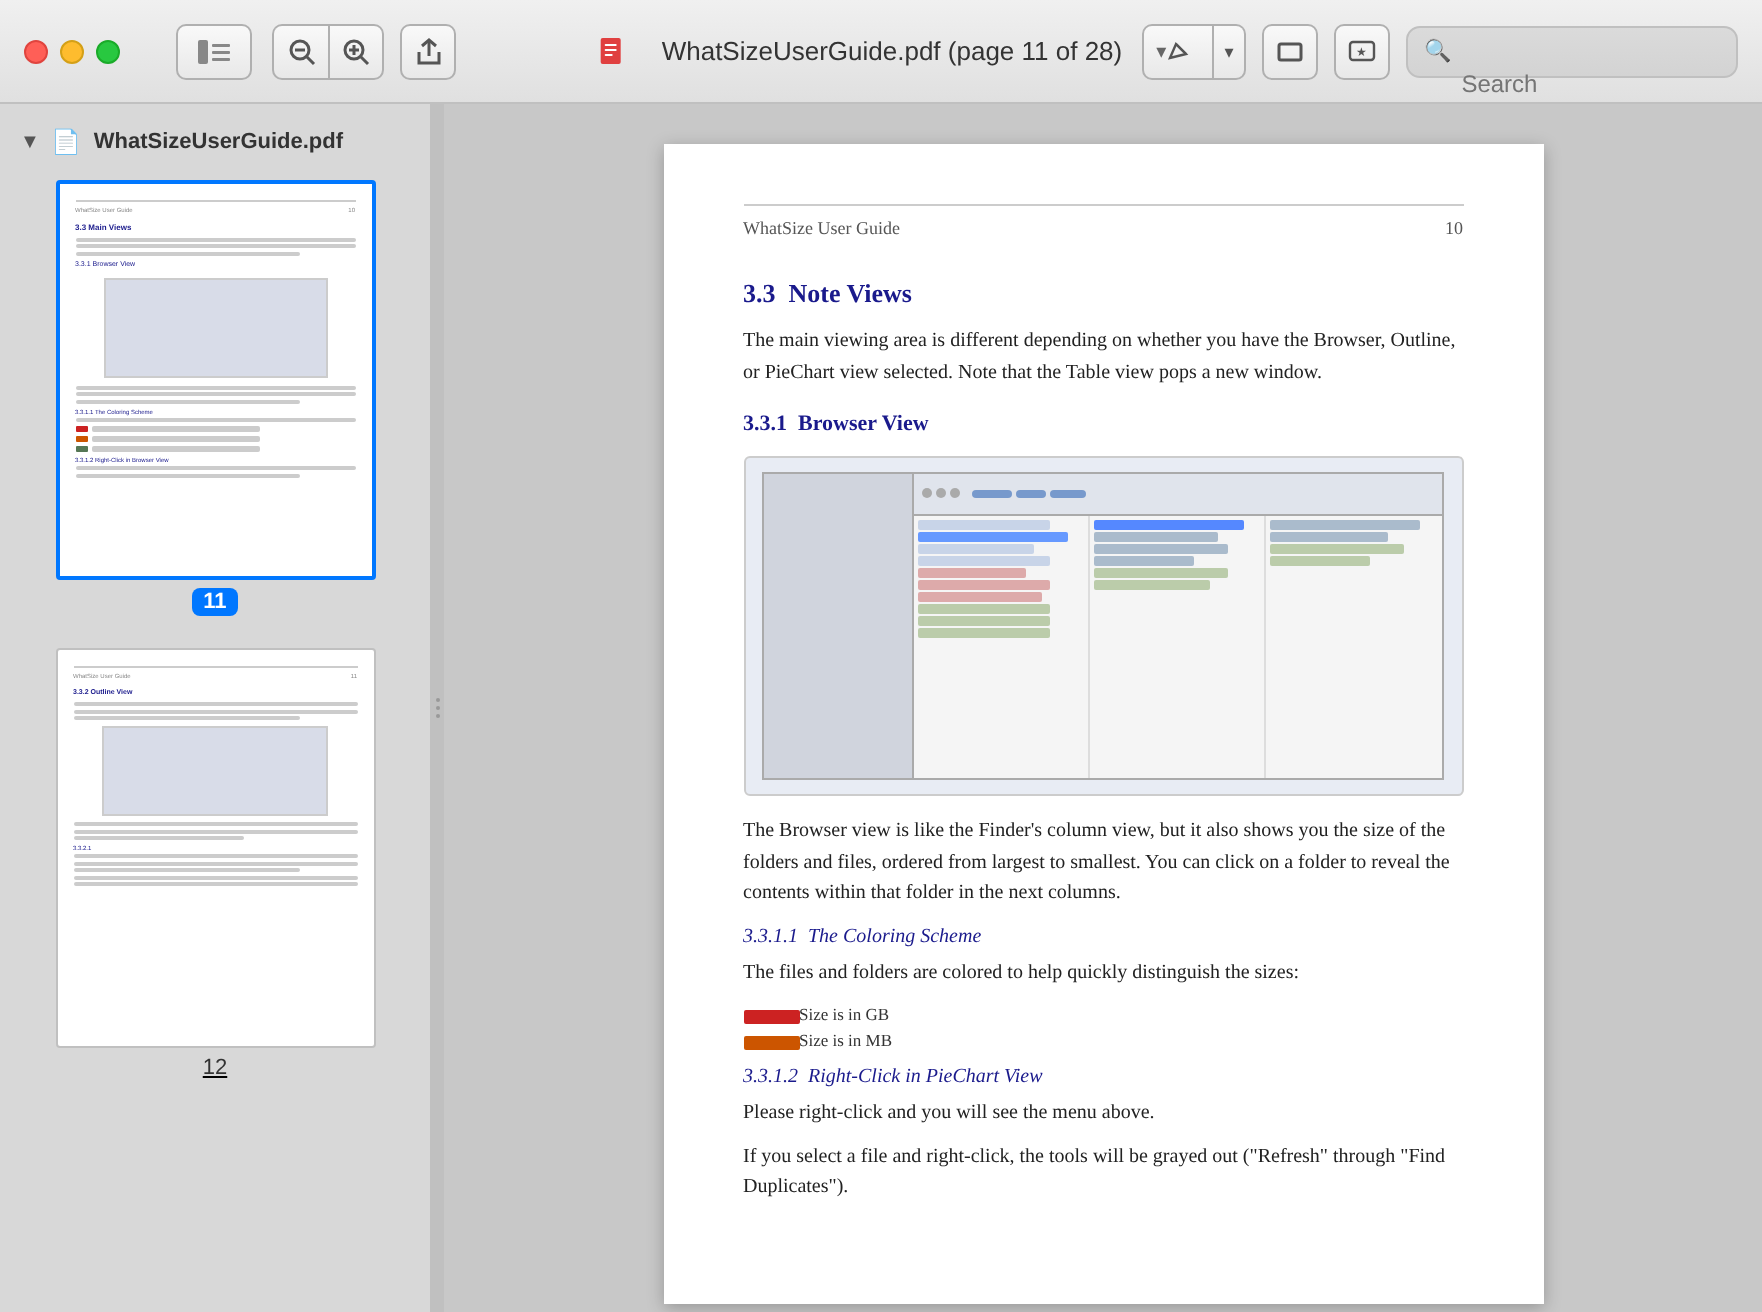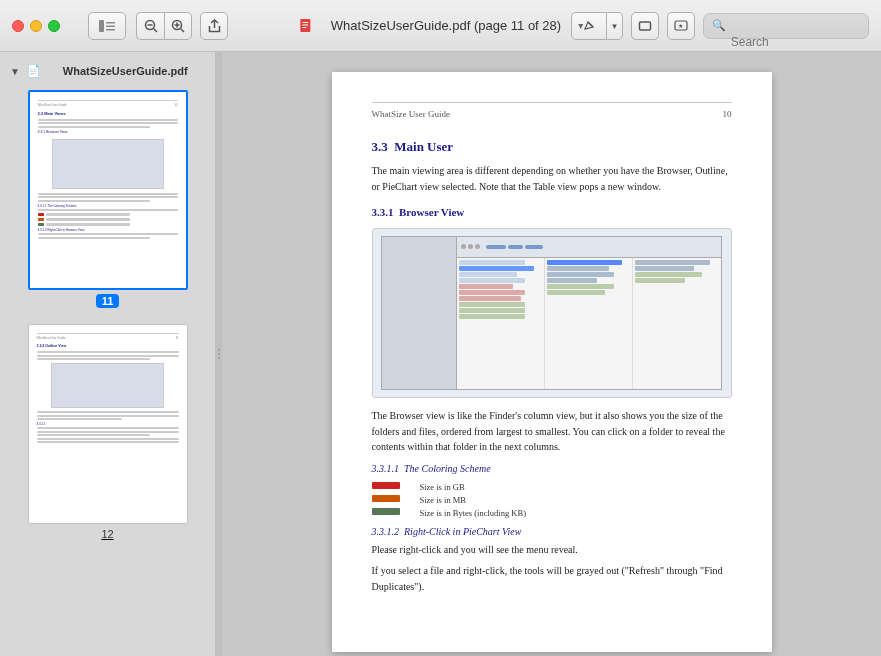--- a/index.html
+++ b/index.html
@@ -408,22 +408,22 @@
       background: #6699ff;
       width: 90%;
     }
 
     
     .color-scheme {
       margin: 8px 0;
     }
     .color-row {
       display: flex;
-      align-items: flex-start;
-      gap: 20px;
+      align-items: flex-end;
+      gap: 0;
       margin-bottom: 3px;
     }
     .color-block {
       width: 28px;
       height: 7px;
       border-radius: 1px;
     }
     .color-label {
       font-size: 8.5px;
       color: #333;
@@ -535,21 +535,21 @@
     </div>
   </div>
 </div>
 
 <div class="main-content">
 
   <div class="sidebar">
     <div class="sidebar-header">
       <span class="sidebar-arrow">▼</span>
       <span class="sidebar-doc-icon">📄</span>
-      <span style="font-size:11px;font-weight:600;margin-left:16px;">WhatSizeUserGuide.pdf</span>
+      <span style="font-size:11px;font-weight:600;">WhatSizeUserGuide.pdf</span>
     </div>
 
     <div class="thumbnail-container">
 
       <div class="thumbnail-item selected">
         <div class="thumb-img">
           <div class="thumb-content">
 
             <div style="display:flex;justify-content:space-between;margin-bottom:4px;border-top:0.5px solid #ccc;padding-top:2px;">
               <div style="font-size:3px;color:#888;">WhatSize User Guide</div>
@@ -628,21 +628,21 @@
 
   <div class="page-content">
     <div class="pdf-page">
 
       <div class="page-footer">
         <span>WhatSize User Guide</span>
         <span>10</span>
       </div>
 
       <div class="section-heading">
-        <span>3.3</span>&nbsp;&nbsp;<span>Main User</span>
+        <span>3.3</span>&nbsp;&nbsp;<span>Note Views</span>
       </div>
       <div class="body-text">The main viewing area is different depending on whether you have the Browser, Outline, or PieChart view selected. Note that the Table view pops a new window.</div>
 
       <div class="sub-heading">
         <span>3.3.1</span>&nbsp;&nbsp;<span>Browser View</span>
       </div>
 
       <div class="screenshot-placeholder">
         <div class="screenshot-inner">
           <div class="ss-sidebar"></div>
@@ -685,37 +685,34 @@
             </div>
           </div>
         </div>
       </div>
 
       <div class="body-text">The Browser view is like the Finder's column view, but it also shows you the size of the folders and files, ordered from largest to smallest. You can click on a folder to reveal the contents within that folder in the next columns.</div>
 
       <div class="sub-sub-heading">
         <span>3.3.1.1</span>&nbsp;&nbsp;<span>The Coloring Scheme</span>
       </div>
+      <div class="body-text">The files and folders are colored to help quickly distinguish the sizes:</div>
 
       <div class="color-scheme">
         <div class="color-row">
           <div class="color-block" style="background:#cc2222;"></div>
           <span class="color-label">Size is in GB</span>
         </div>
         <div class="color-row">
           <div class="color-block" style="background:#cc5500;"></div>
           <span class="color-label">Size is in MB</span>
         </div>
-        <div class="color-row">
-          <div class="color-block" style="background:#557755;"></div>
-          <span class="color-label">Size is in Bytes (including KB)</span>
-        </div>
       </div>
 
       <div class="sub-sub-heading">
         <span>3.3.1.2</span>&nbsp;&nbsp;<span>Right-Click in PieChart View</span>
       </div>
-      <div class="body-text">Please right-click and you will see the menu reveal.</div>
+      <div class="body-text">Please right-click and you will see the menu above.</div>
       <div class="body-text">If you select a file and right-click, the tools will be grayed out ("Refresh" through "Find Duplicates").</div>
 
     </div>
   </div>
 </div>
 
 </body></html>

